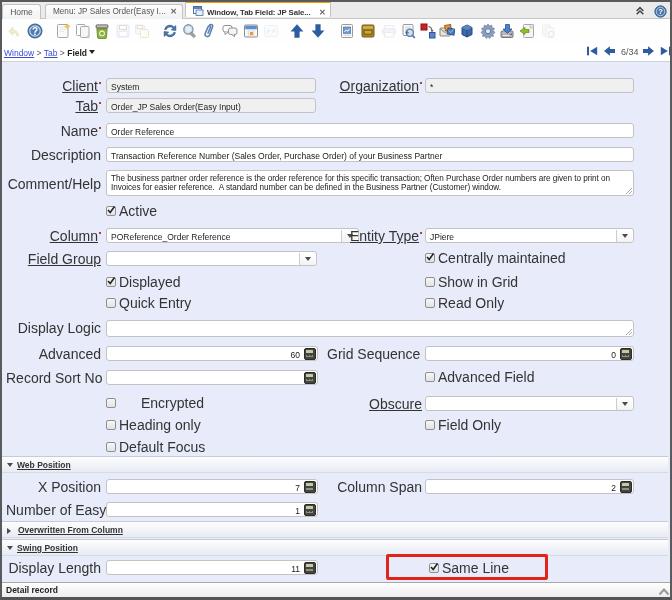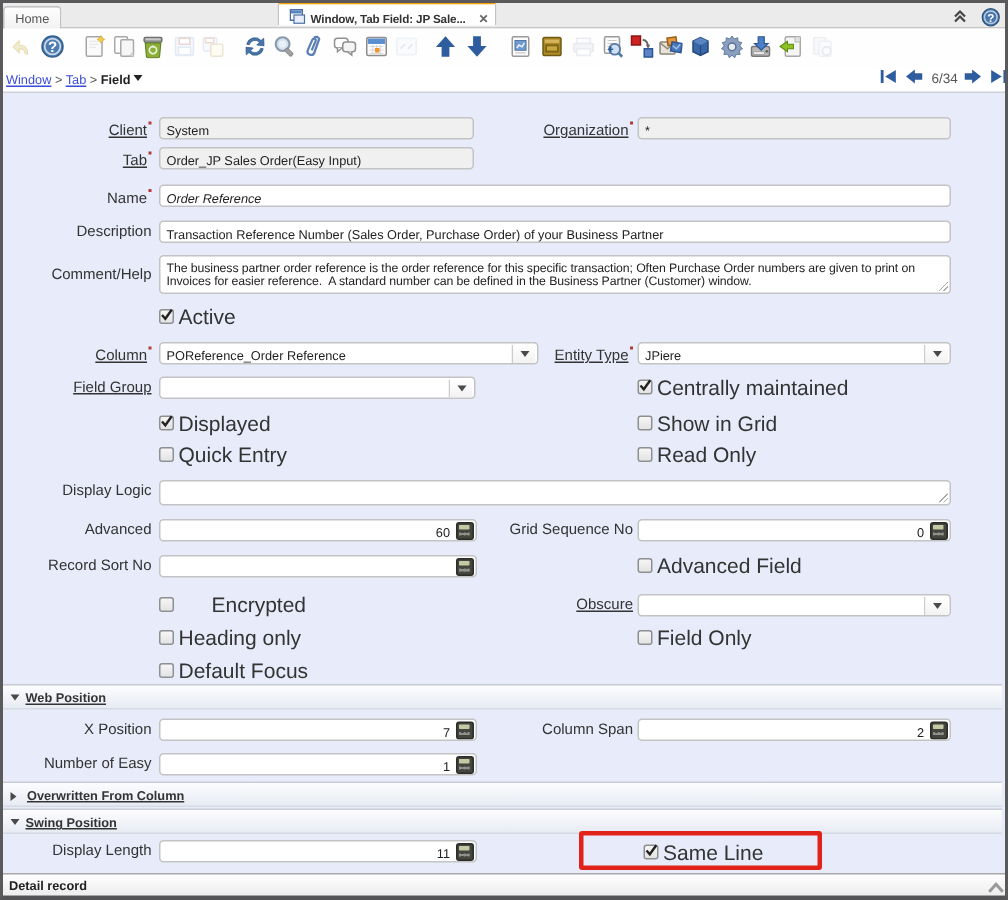--- a/index.html
+++ b/index.html
@@ -22,21 +22,21 @@
   .tx{color:#666;font-weight:bold;font-size:8px;}
   
   #toolbar{position:absolute;left:2px;top:19px;width:668px;height:25px;background:#fefefe;}
   .ic{position:absolute;top:4px;width:16px;height:16px;}
   
   #crumb{position:absolute;left:2px;top:44px;width:668px;height:18px;background:#fff;
          border-bottom:1px solid #cdd2da;box-sizing:border-box;font-size:8.5px;color:#555;}
   #crumb a{color:#3c4cd6;text-decoration:underline;}
   
   #content{position:absolute;left:2px;top:62px;width:668px;height:520px;background:#e8ecfa;}
-  .lb{position:absolute;font-size:10px;color:#333;text-align:right;height:10px;line-height:10px;white-space:nowrap;}
+  .lb{position:absolute;font-size:14px;color:#333;text-align:right;height:10px;line-height:10px;white-space:nowrap;}
   .un{text-decoration:underline;}
   .dot{display:inline-block;width:2px;height:2px;background:#b43b3b;vertical-align:7px;margin-left:1px;}
   .fld{position:absolute;box-sizing:border-box;height:15px;background:#fff;
        border:1px solid #c3c3c3;border-radius:3px;font-size:8.5px;color:#222;
        padding:2.5px 3px 0 4px;white-space:nowrap;overflow:hidden;}
   .ro{background:#f0f0f0;}
   .ta{padding-top:2.5px;white-space:nowrap;overflow:hidden;line-height:9.5px;font-size:8.2px;letter-spacing:-0.06px;}
   .rz{position:absolute;right:1px;bottom:1px;width:6px;height:6px;
       background:linear-gradient(135deg,transparent 45%,#aaa 45%,#aaa 55%,transparent 55%,transparent 70%,#aaa 70%,#aaa 80%,transparent 80%);}
   .num{text-align:right;padding-right:17px;}
@@ -62,20 +62,21 @@
           font-size:8.5px;font-weight:bold;color:#222;line-height:14px;}
   #redbox{position:absolute;left:386px;top:554px;width:156px;height:20px;
           border:3px solid #e2231a;border-radius:2px;z-index:40;}
   .navarr{fill:#2d5d9e;}
 </style></head>
 <body>
 <div id="frame"></div>
 
 <div id="tabbar">
   <div class="tab" style="left:0;width:39px;">Home</div>
+  <div class="tab" style="left:43px;width:138px;text-align:left;padding-left:7px;font-size:8.2px;">Menu: JP Sales Order(Easy I...&nbsp;&nbsp;<span class="tx">✕</span></div>
 </div>
 <div id="tabactive">
   <svg class="abs" style="left:7px;top:3px;" width="11" height="10" viewBox="0 0 11 10">
       <rect x="0.5" y="0.5" width="8" height="7" fill="#fff" stroke="#4a6fa5"></rect>
       <rect x="1" y="1" width="7" height="2" fill="#5b85c0"></rect>
       <rect x="3" y="4" width="7" height="5.5" fill="#e8eef8" stroke="#4a6fa5" stroke-width="0.8"></rect>
     </svg>
   <span style="position:absolute;left:21px;top:3px;font-size:7.8px;letter-spacing:-0.1px;">Window, Tab Field: JP Sale...</span>
   <span class="tx" style="position:absolute;left:133px;top:3px;">✕</span>
 </div>
@@ -246,21 +247,21 @@
 </div>
 
 <div id="content"></div>
 <div class="lb un" style="left:6px;top:81px;width:95px;">Client<span class="dot"></span></div>
 <div class="fld ro" style="left:106px;top:78px;width:210px;height:15px;">System</div>
 <div class="lb un" style="left:327px;top:81px;width:95px;">Organization<span class="dot"></span></div>
 <div class="fld ro" style="left:425px;top:78px;width:209px;height:15px;">*</div>
 <div class="lb un" style="left:6px;top:101px;width:95px;">Tab<span class="dot"></span></div>
 <div class="fld ro" style="left:106px;top:98px;width:210px;height:15px;">Order_JP Sales Order(Easy Input)</div>
 <div class="lb" style="left:6px;top:126px;width:95px;">Name<span class="dot"></span></div>
-<div class="fld" style="left:106px;top:123px;width:528px;height:15px;font-style:italic;">Order Reference</div>
+<div class="fld" style="left:106px;top:123px;width:528px;height:15px;">Order Reference</div>
 <div class="lb" style="left:6px;top:150px;width:95px;">Description</div>
 <div class="fld" style="left:106px;top:147px;width:528px;height:15px;">Transaction Reference Number (Sales Order, Purchase Order) of your Business Partner</div>
 <div class="lb" style="left:6px;top:179px;width:95px;">Comment/Help</div>
 <div class="fld ta" style="left:106px;top:170px;width:528px;height:26px;">The business partner order reference is the order reference for this specific transaction; Often Purchase Order numbers are given to print on<br>Invoices for easier reference.&nbsp; A standard number can be defined in the Business Partner (Customer) window.<div class="rz"></div></div>
 <div class="cb" style="left:106px;top:206px;">
     <svg width="10" height="10" viewBox="0 0 10 10" style="position:absolute;left:-1px;top:-2px;">
       <path d="M2 5 L4.2 7.5 L8.5 1.5" fill="none" stroke="#222" stroke-width="1.6"></path>
     </svg>
   </div>
 <div class="cblb" style="left:119px;top:206px;">Active</div>

